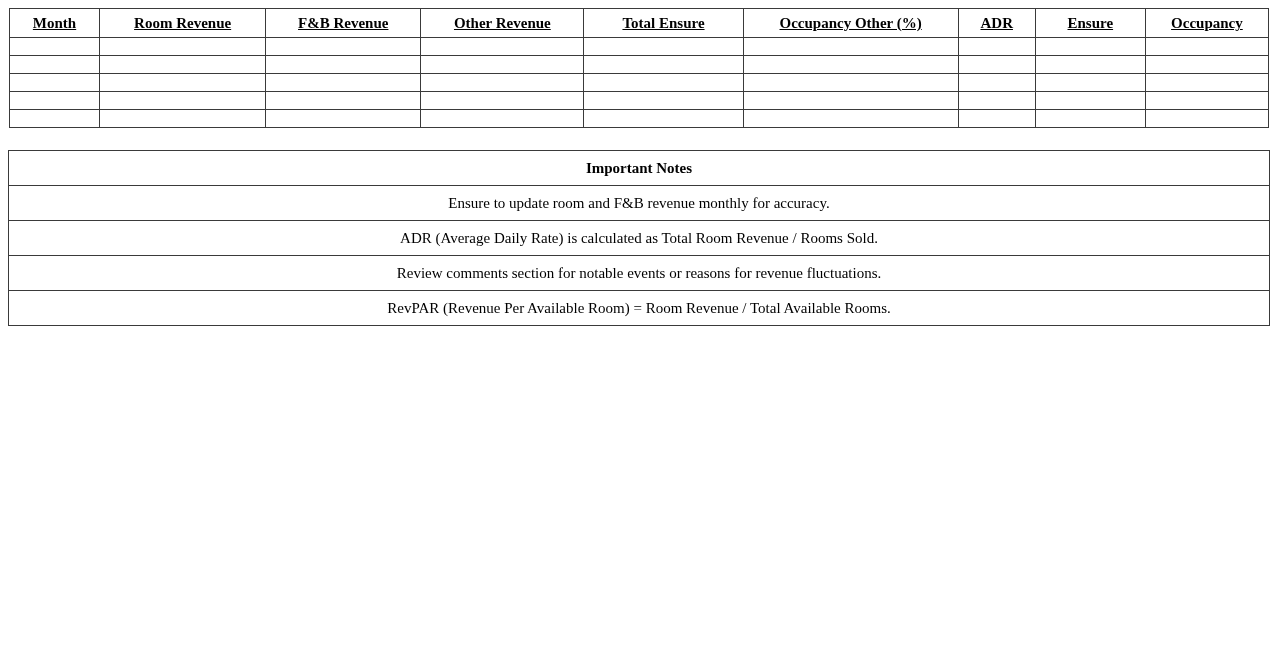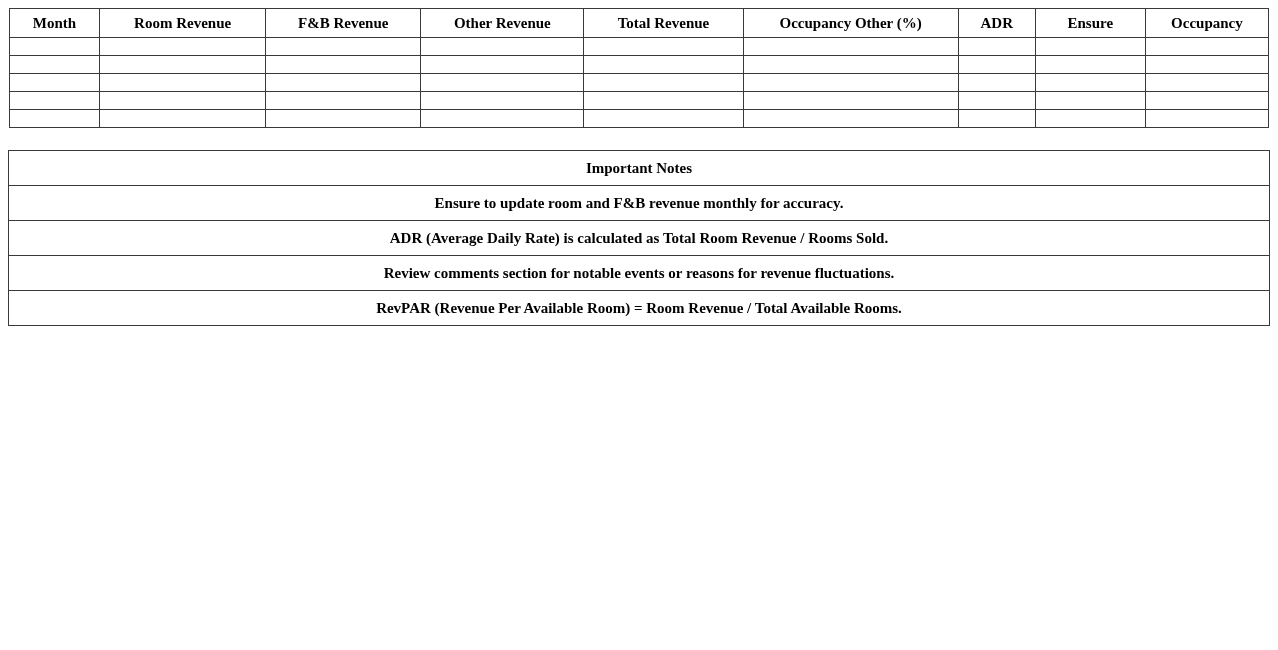--- a/index.html
+++ b/index.html
@@ -26,20 +26,21 @@
     position: absolute;
     left: 9px;
     top: 8px;
     width: 1260px;
   }
   table.revenue-table {
     border-collapse: collapse;
     table-layout: fixed;
     width: 1260px;
     background: #ffffff;
+    text-decoration: underline;
   }
   table.revenue-table th,
   table.revenue-table td {
     border: 1px solid #3a3a3a;
     padding: 0;
     background: #ffffff;
   }
   table.revenue-table th {
     height: 28px;
     font-size: 15px;
@@ -86,21 +87,21 @@
     vertical-align: middle;
     background: #ffffff;
     padding: 0 6px;
   }
   table.notes-table th {
     font-size: 15px;
     font-weight: bold;
   }
   table.notes-table td {
     font-size: 15px;
-    font-weight: bold;
+    font-weight: normal;
     text-align: center;
   }
 </style>
 </head>
 <body>
 
 <div class="page">
 
   <div class="revenue-table-wrap">
     <table class="revenue-table">
@@ -114,21 +115,21 @@
           <col class="c-adr">
           <col class="c-revpar">
         <col class="c-comments">
       </colgroup>
       <thead>
         <tr>
           <th>Month</th>
           <th>Room Revenue</th>
           <th>F&amp;B Revenue</th>
           <th>Other Revenue</th>
-          <th>Total Revenue</th>
+          <th>Total Ensure</th>
           <th>Occupancy Other (%)</th>
           <th>ADR</th>
           <th>Ensure</th>
           <th>Occupancy</th>
         </tr>
       </thead>
       <tbody>
         <tr>
           <td class="cell-empty"></td>
           <td class="cell-empty"></td>

